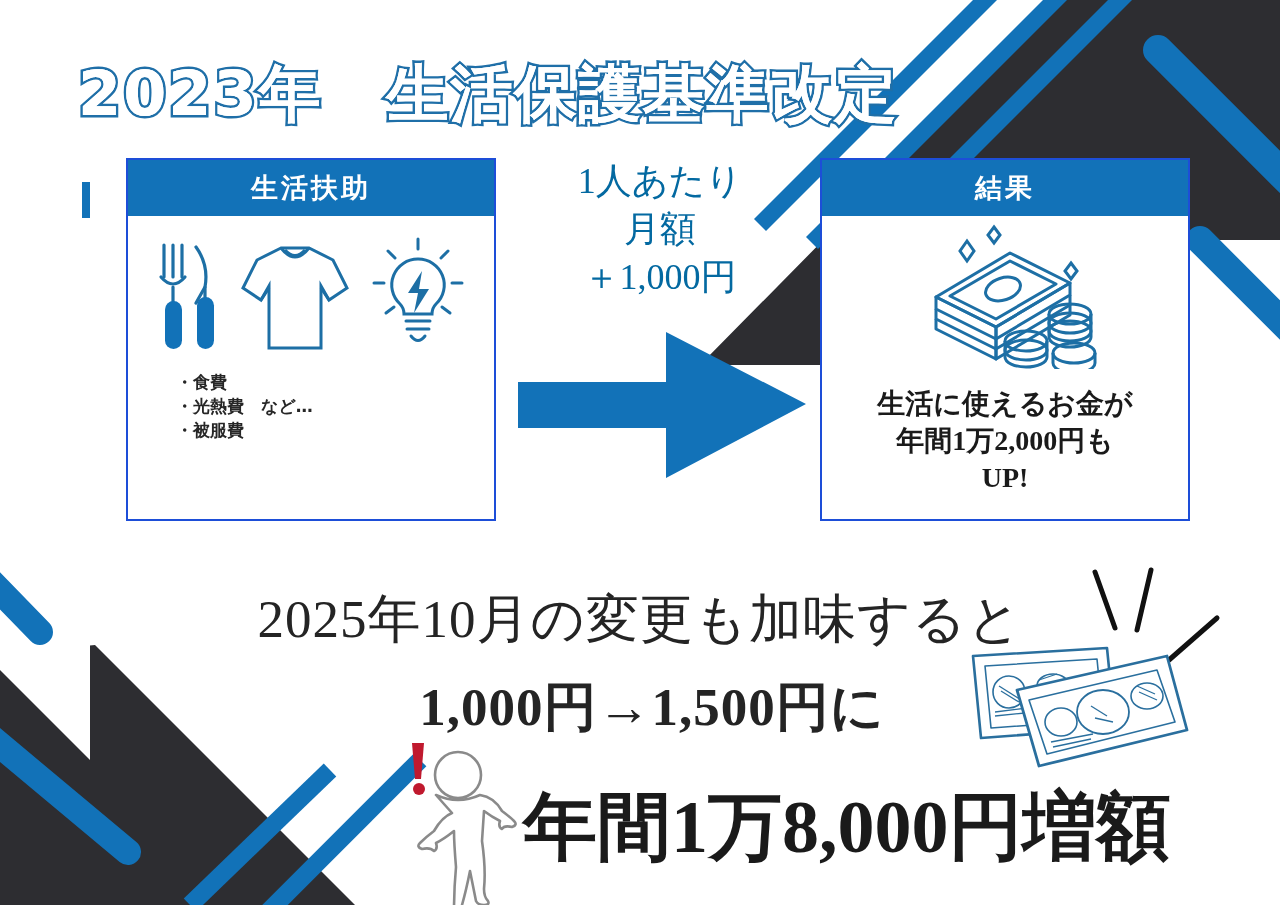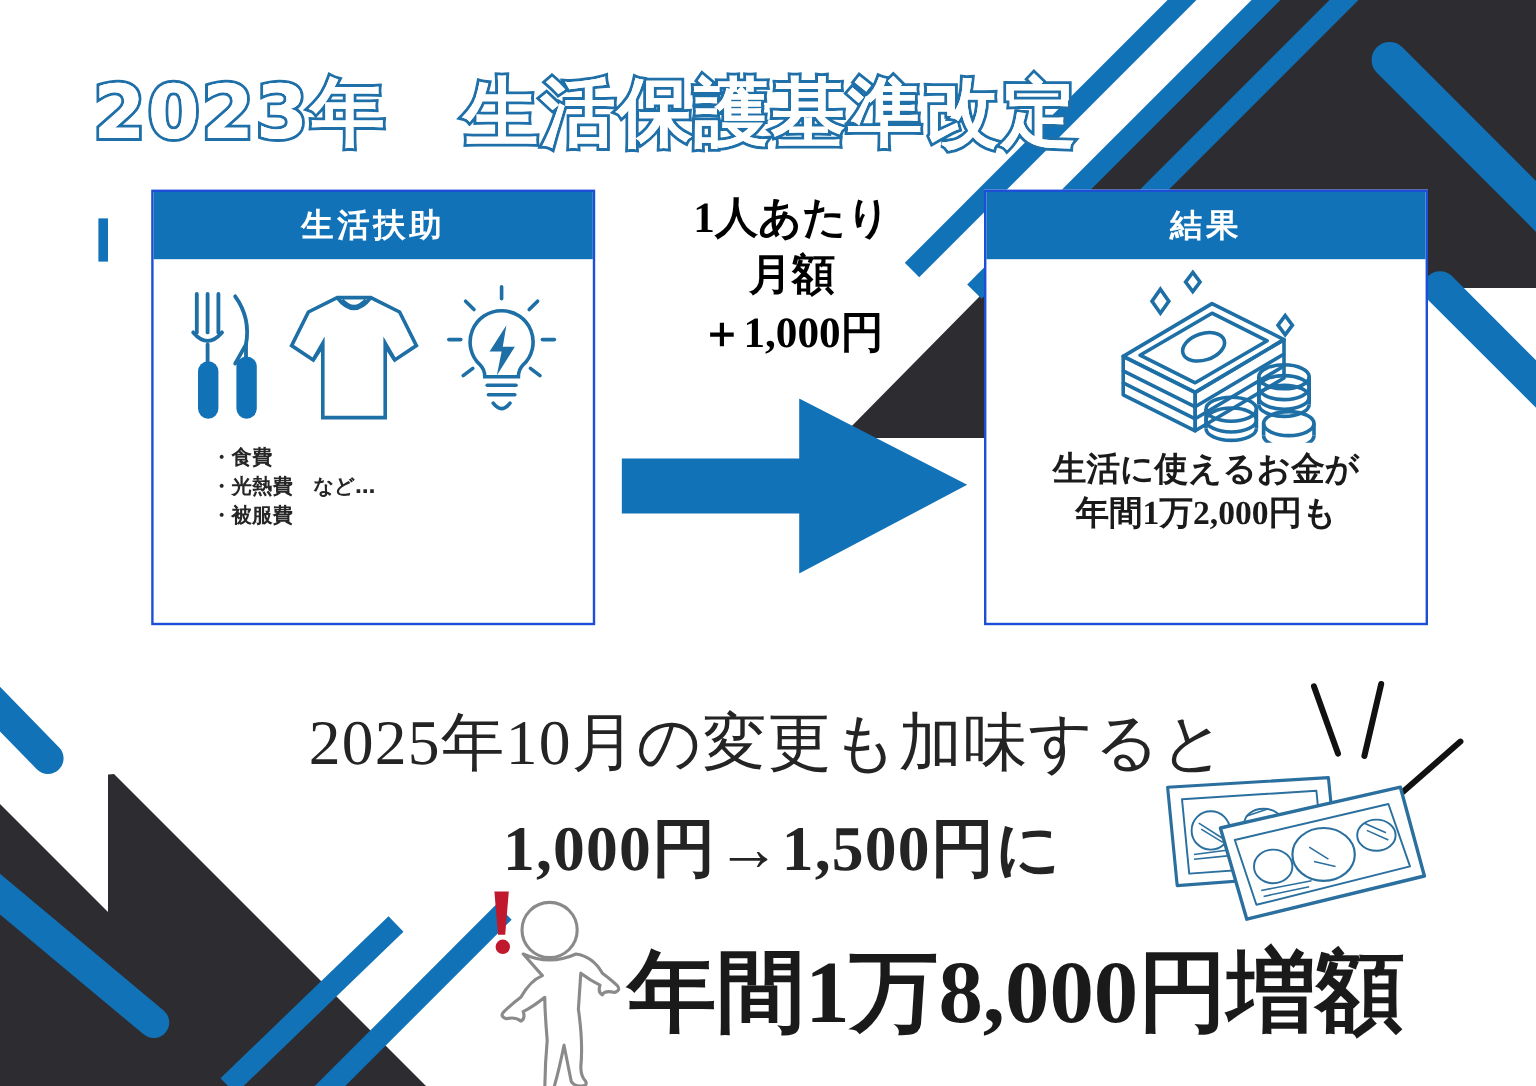--- a/index.html
+++ b/index.html
@@ -105,39 +105,39 @@
 
   
   #money-icon-wrap {
     display: flex;
     align-items: center;
     justify-content: center;
     height: 150px;
     padding-top: 6px;
   }
   #result-text {
-    margin-top: 8px;
+    margin-top: 20px;
     text-align: center;
     font-family: "Liberation Serif", "DejaVu Serif", serif;
     font-weight: 700;
     font-size: 28px;
     color: #1a1a1a;
     line-height: 1.32;
   }
 
   
   #center-text {
     position: absolute;
     left: 513px; top: 158px;
     width: 294px;
     text-align: center;
     font-family: "Liberation Serif", "DejaVu Serif", serif;
-    font-weight: 700;
+    font-weight: 400;
     font-size: 36px;
-    color: #000000;
+    color: #0369a1;
     line-height: 1.33;
   }
   #center-arrow {
     position: absolute;
     left: 518px; top: 332px;
     width: 290px; height: 146px;
   }
 
   
   #bottom-line-1 {
@@ -331,20 +331,21 @@
             <path d="M69 22 L76 32 L69 42 L62 32 Z"></path>
             <path d="M96 8 L102 16 L96 24 L90 16 Z"></path>
             <path d="M173 44 L179 52 L173 60 L167 52 Z"></path>
           </g>
         </svg>
       </div>
 
       <div id="result-text">
         <div>生活に使えるお金が</div>
         <div>年間1万2,000円も</div>
+        <div>UP!</div>
       </div>
     </div>
   </div>
 
   <div id="bottom-line-1">2025年10月の変更も加味すると</div>
   <div id="bottom-line-2">1,000円→1,500円に</div>
   <div id="bottom-line-3">年間1万8,000円増額</div>
 
   <svg id="person-fig" viewBox="0 0 130 170">
 

